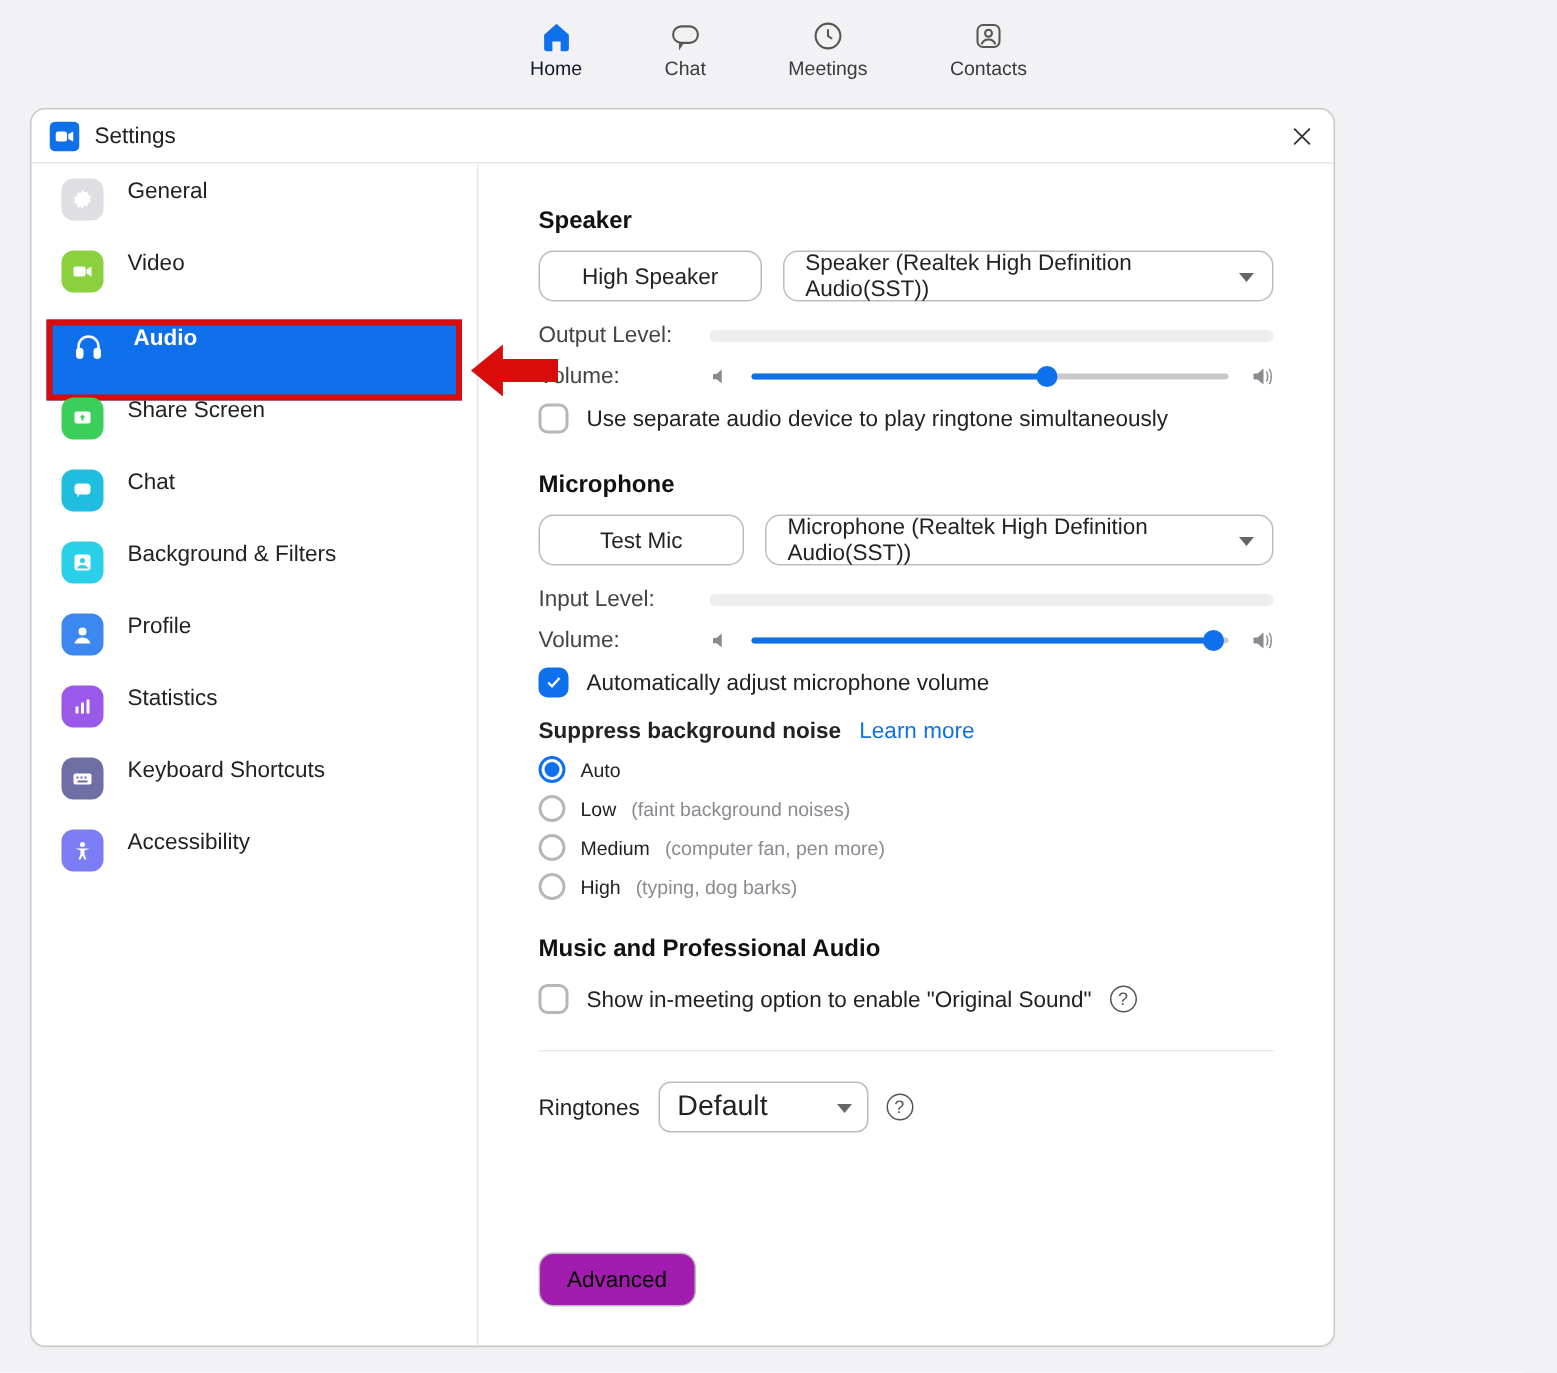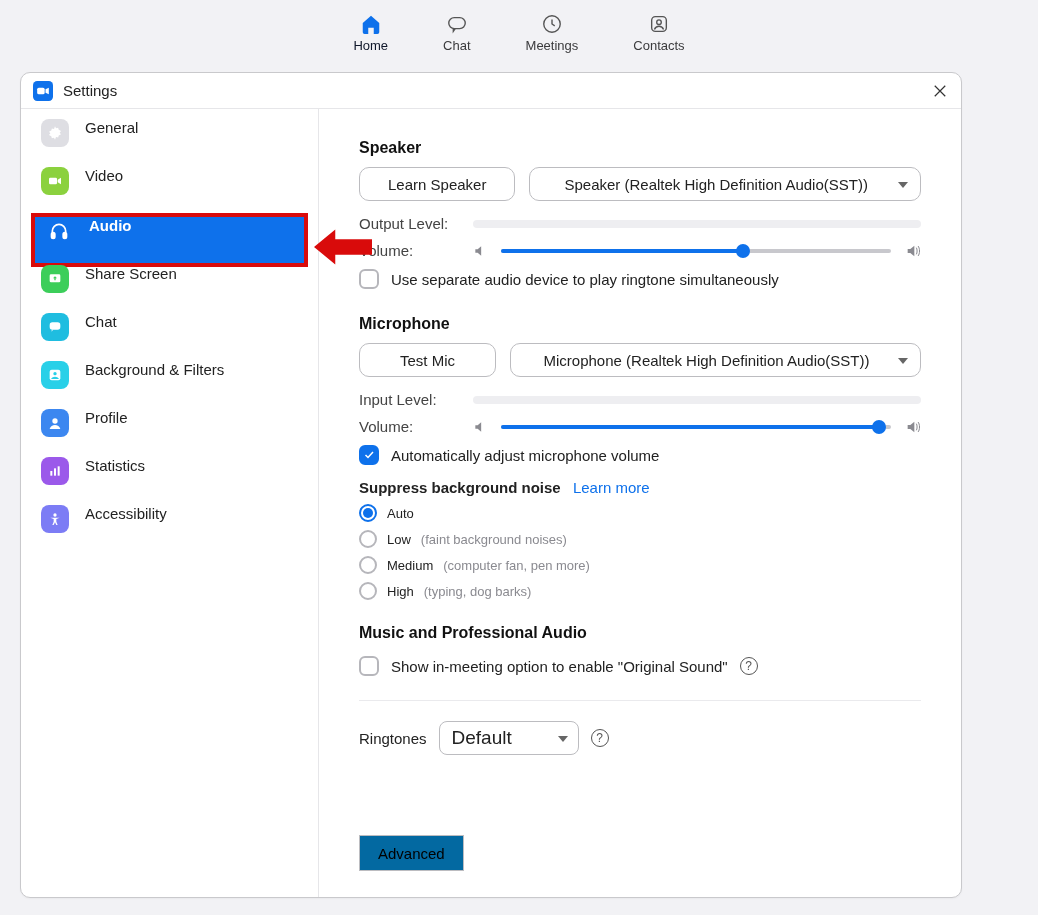--- a/index.html
+++ b/index.html
@@ -26,21 +26,21 @@
       gap: 3px;
       font-size: 13px;
       color: #3a3a3c;
       cursor: pointer;
     }
     .topnav-item.active { color: #0f172a; }
     .settings-window {
       position: absolute;
       left: 20px;
       top: 72px;
-      width: 942px;
+      width: 870px;
       height: 826px;
       background: #fff;
       border: 1px solid #c9c9cc;
       border-radius: 10px;
       display: flex;
       flex-direction: column;
       overflow: hidden;
       box-shadow: 0 1px 2px rgba(0,0,0,.04);
     }
     .win-header {
@@ -171,22 +171,22 @@
       border-left:5px solid transparent; border-right:5px solid transparent;
       border-top:6px solid #666;
     }
     .help-icon {
       width:18px; height:18px; border:1.5px solid #555; border-radius:50%;
       display:flex; align-items:center; justify-content:center; font-size:12px; color:#555;
     }
     .advanced-btn {
       margin-top:40px;
       height:36px; padding:0 18px;
-      border:1px solid #bcbcc0; border-radius:0;
-      background:#0369a1; font-size:15px; cursor:pointer;
+      border:1px solid #bcbcc0; border-radius:10px;
+      background:#a21caf; font-size:15px; cursor:pointer;
     }
     .cut-text { color:transparent; user-select:none; height:20px; margin:20px 0 0 0;}
   </style>
 </head>
 <body>
 
 <div class="topnav">
   <div class="topnav-item active">
     <svg width="22" height="22" viewBox="0 0 24 24" fill="#0E71EB">
         <path d="M3 11l9-8 9 8v10a2 2 0 0 1-2 2h-4v-7h-6v7H5a2 2 0 0 1-2-2z"></path>
@@ -304,39 +304,51 @@
         <span class="icon-bg" style="background:#9b59ea">
           <svg width="16" height="16" viewBox="0 0 24 24" fill="#fff">
               <rect x="5" y="12" width="3" height="7"></rect>
               <rect x="10.5" y="8" width="3" height="11"></rect>
               <rect x="16" y="5" width="3" height="14"></rect>
             </svg>
         </span>
         <span>Statistics</span>
       </div>
       <div class="sidebar-item">
+        <span class="icon-bg" style="background:#6f6fa5">
+          <svg width="16" height="16" viewBox="0 0 24 24" fill="#fff">
+              <rect x="3" y="7" width="18" height="11" rx="2"></rect>
+              <rect x="6" y="10" width="2" height="2" fill="#6f6fa5"></rect>
+              <rect x="10" y="10" width="2" height="2" fill="#6f6fa5"></rect>
+              <rect x="14" y="10" width="2" height="2" fill="#6f6fa5"></rect>
+              <rect x="7" y="14" width="10" height="2" fill="#6f6fa5"></rect>
+            </svg>
+        </span>
+        <span>Keyboard Shortcuts</span>
+      </div>
+      <div class="sidebar-item">
         <span class="icon-bg" style="background:#7c7cf5">
           <svg width="16" height="16" viewBox="0 0 24 24" fill="#fff">
               <circle cx="12" cy="6" r="2.5"></circle>
               <path d="M5 10h14l-5 2v4l2 5h-2l-2-4-2 4H8l2-5v-4z"></path>
             </svg>
         </span>
         <span>Accessibility</span>
       </div>
 
       <svg class="arrow-pointer" viewBox="0 0 60 36">
         <path d="M60 10 L22 10 L22 0 L0 18 L22 36 L22 26 L60 26 Z" fill="#d90b0b"></path>
       </svg>
     </div>
 
     <div class="main-panel">
 
       <h4>Speaker</h4>
       <div class="row">
-        <button class="test-btn">Learn Speaker</button>
+        <button class="test-btn">High Speaker</button>
         <div class="select-box">
           <span>Speaker (Realtek High Definition Audio(SST))</span>
         </div>
       </div>
       <div class="level-row">
         <span class="label-col">Output Level:</span>
         <div class="level-bar"></div>
       </div>
       <div class="vol-row">
         <span class="label-col">Volume:</span>

